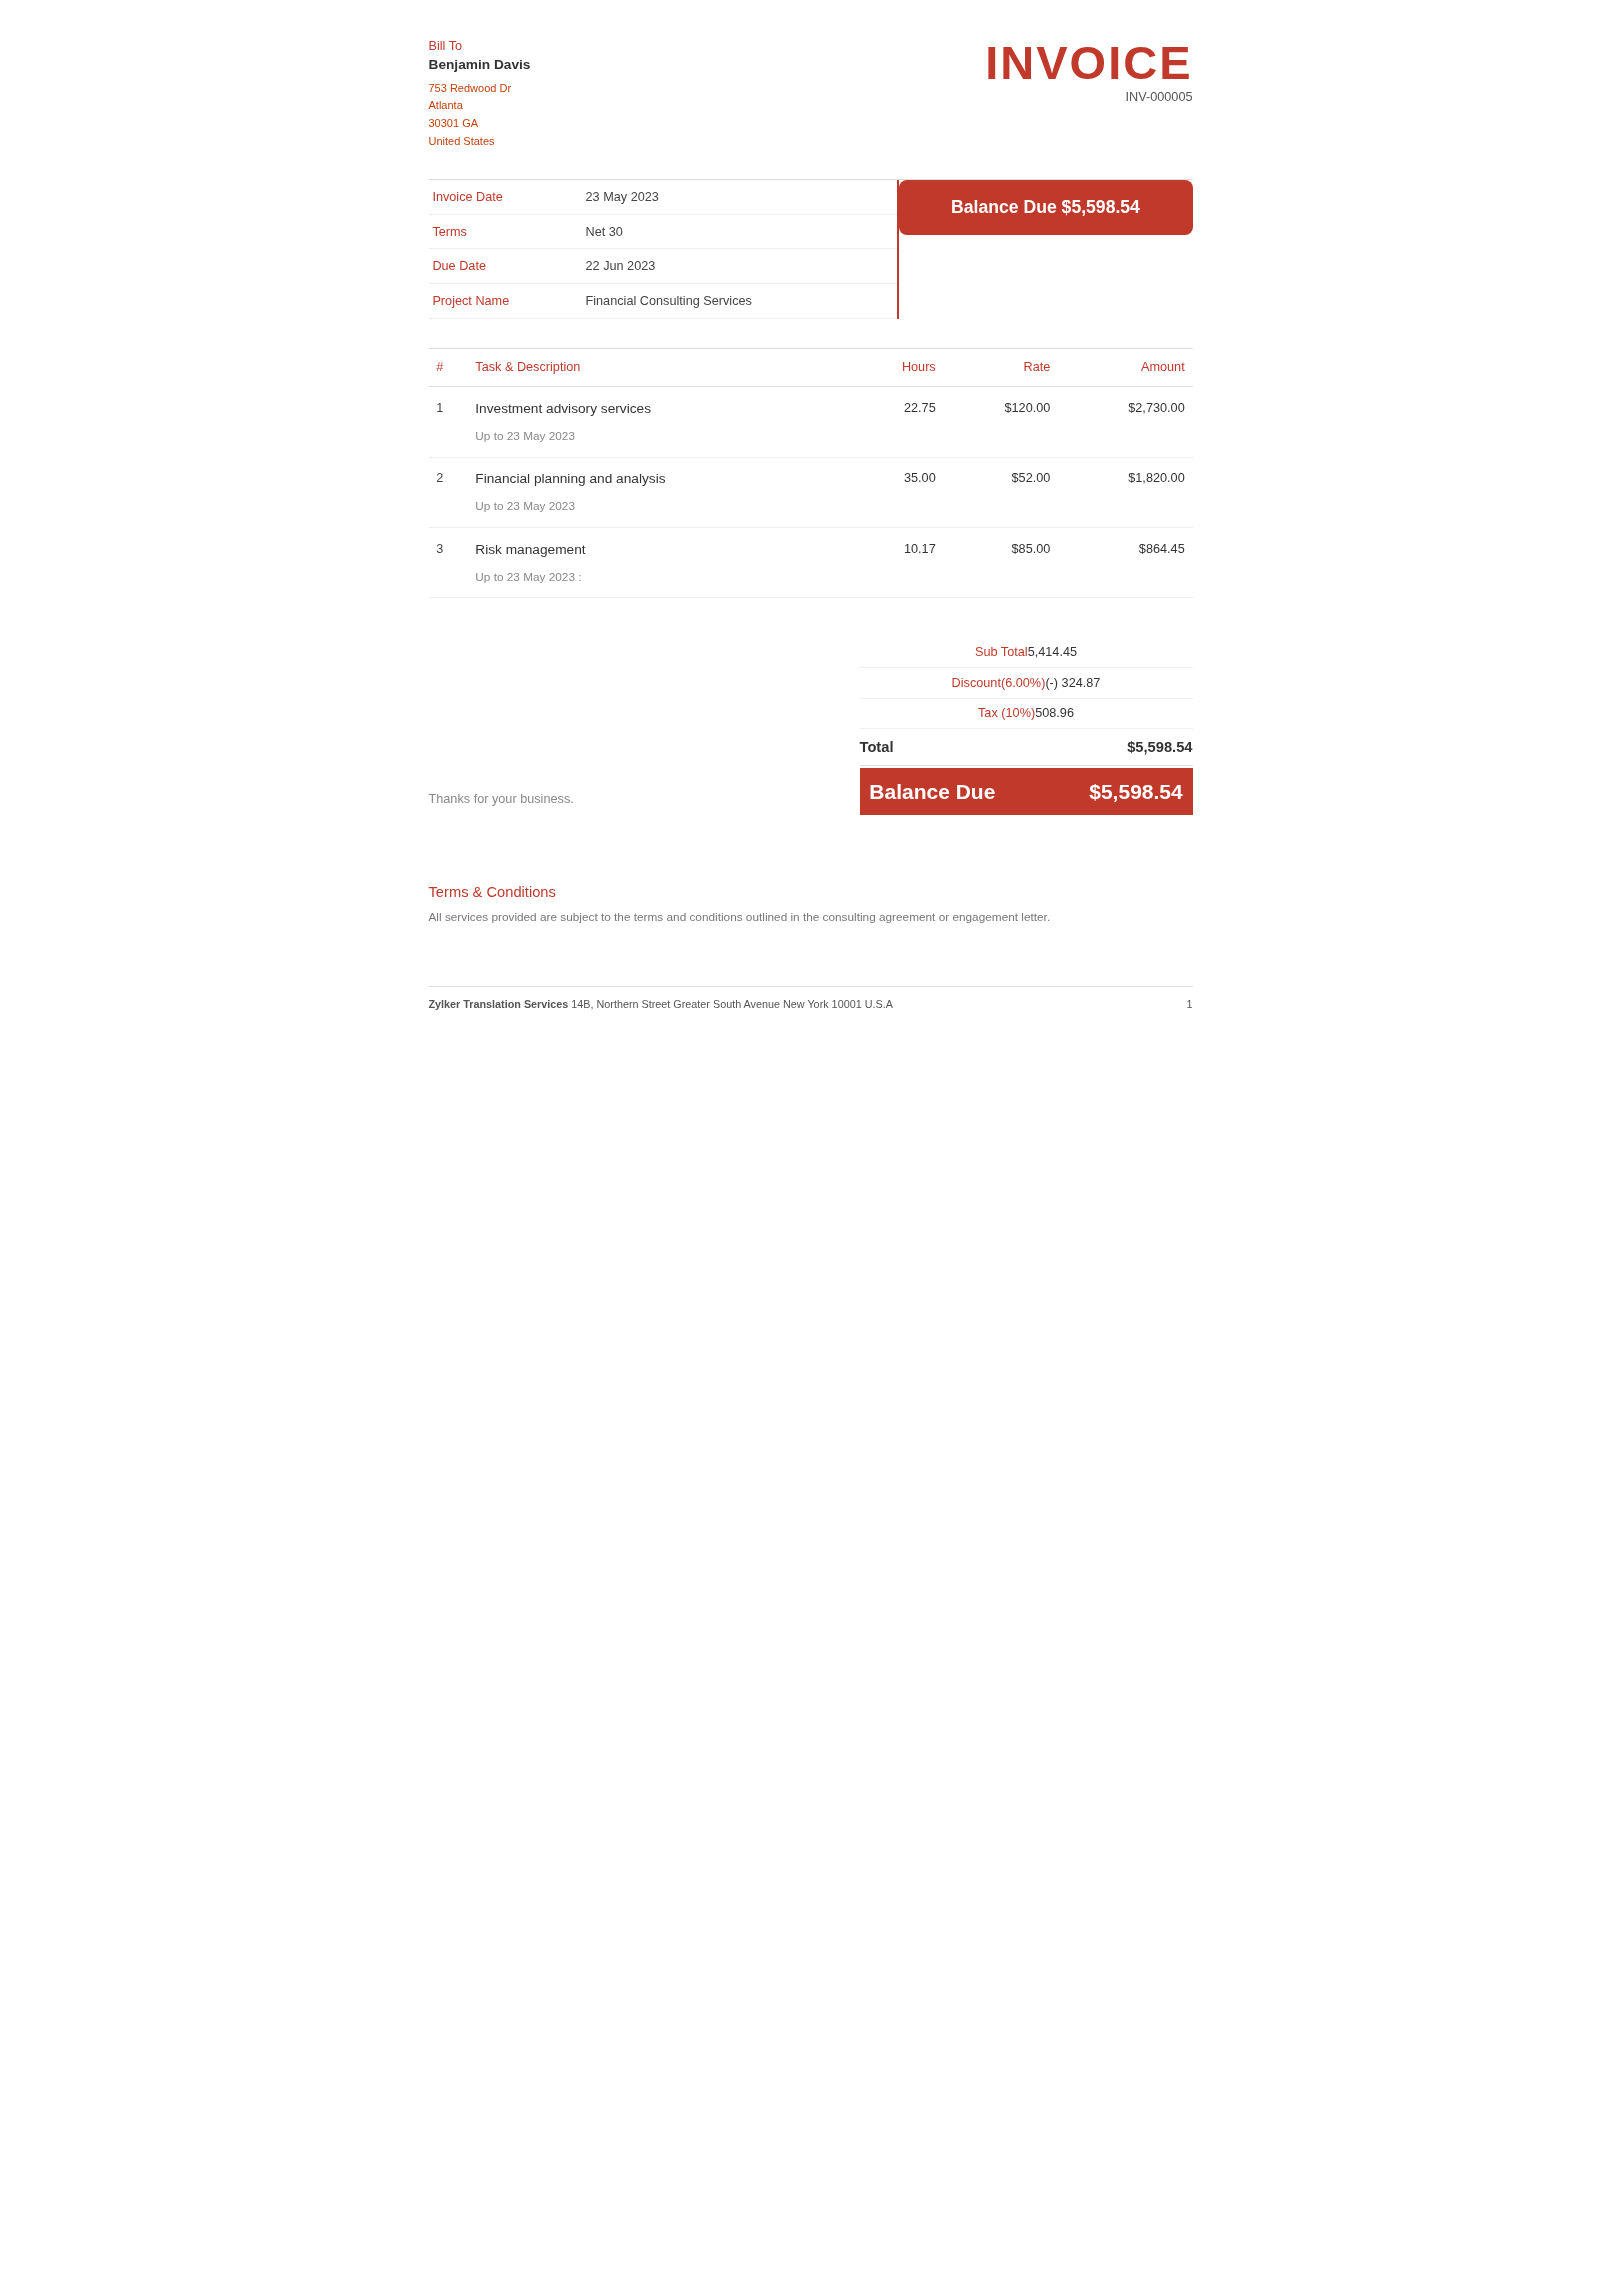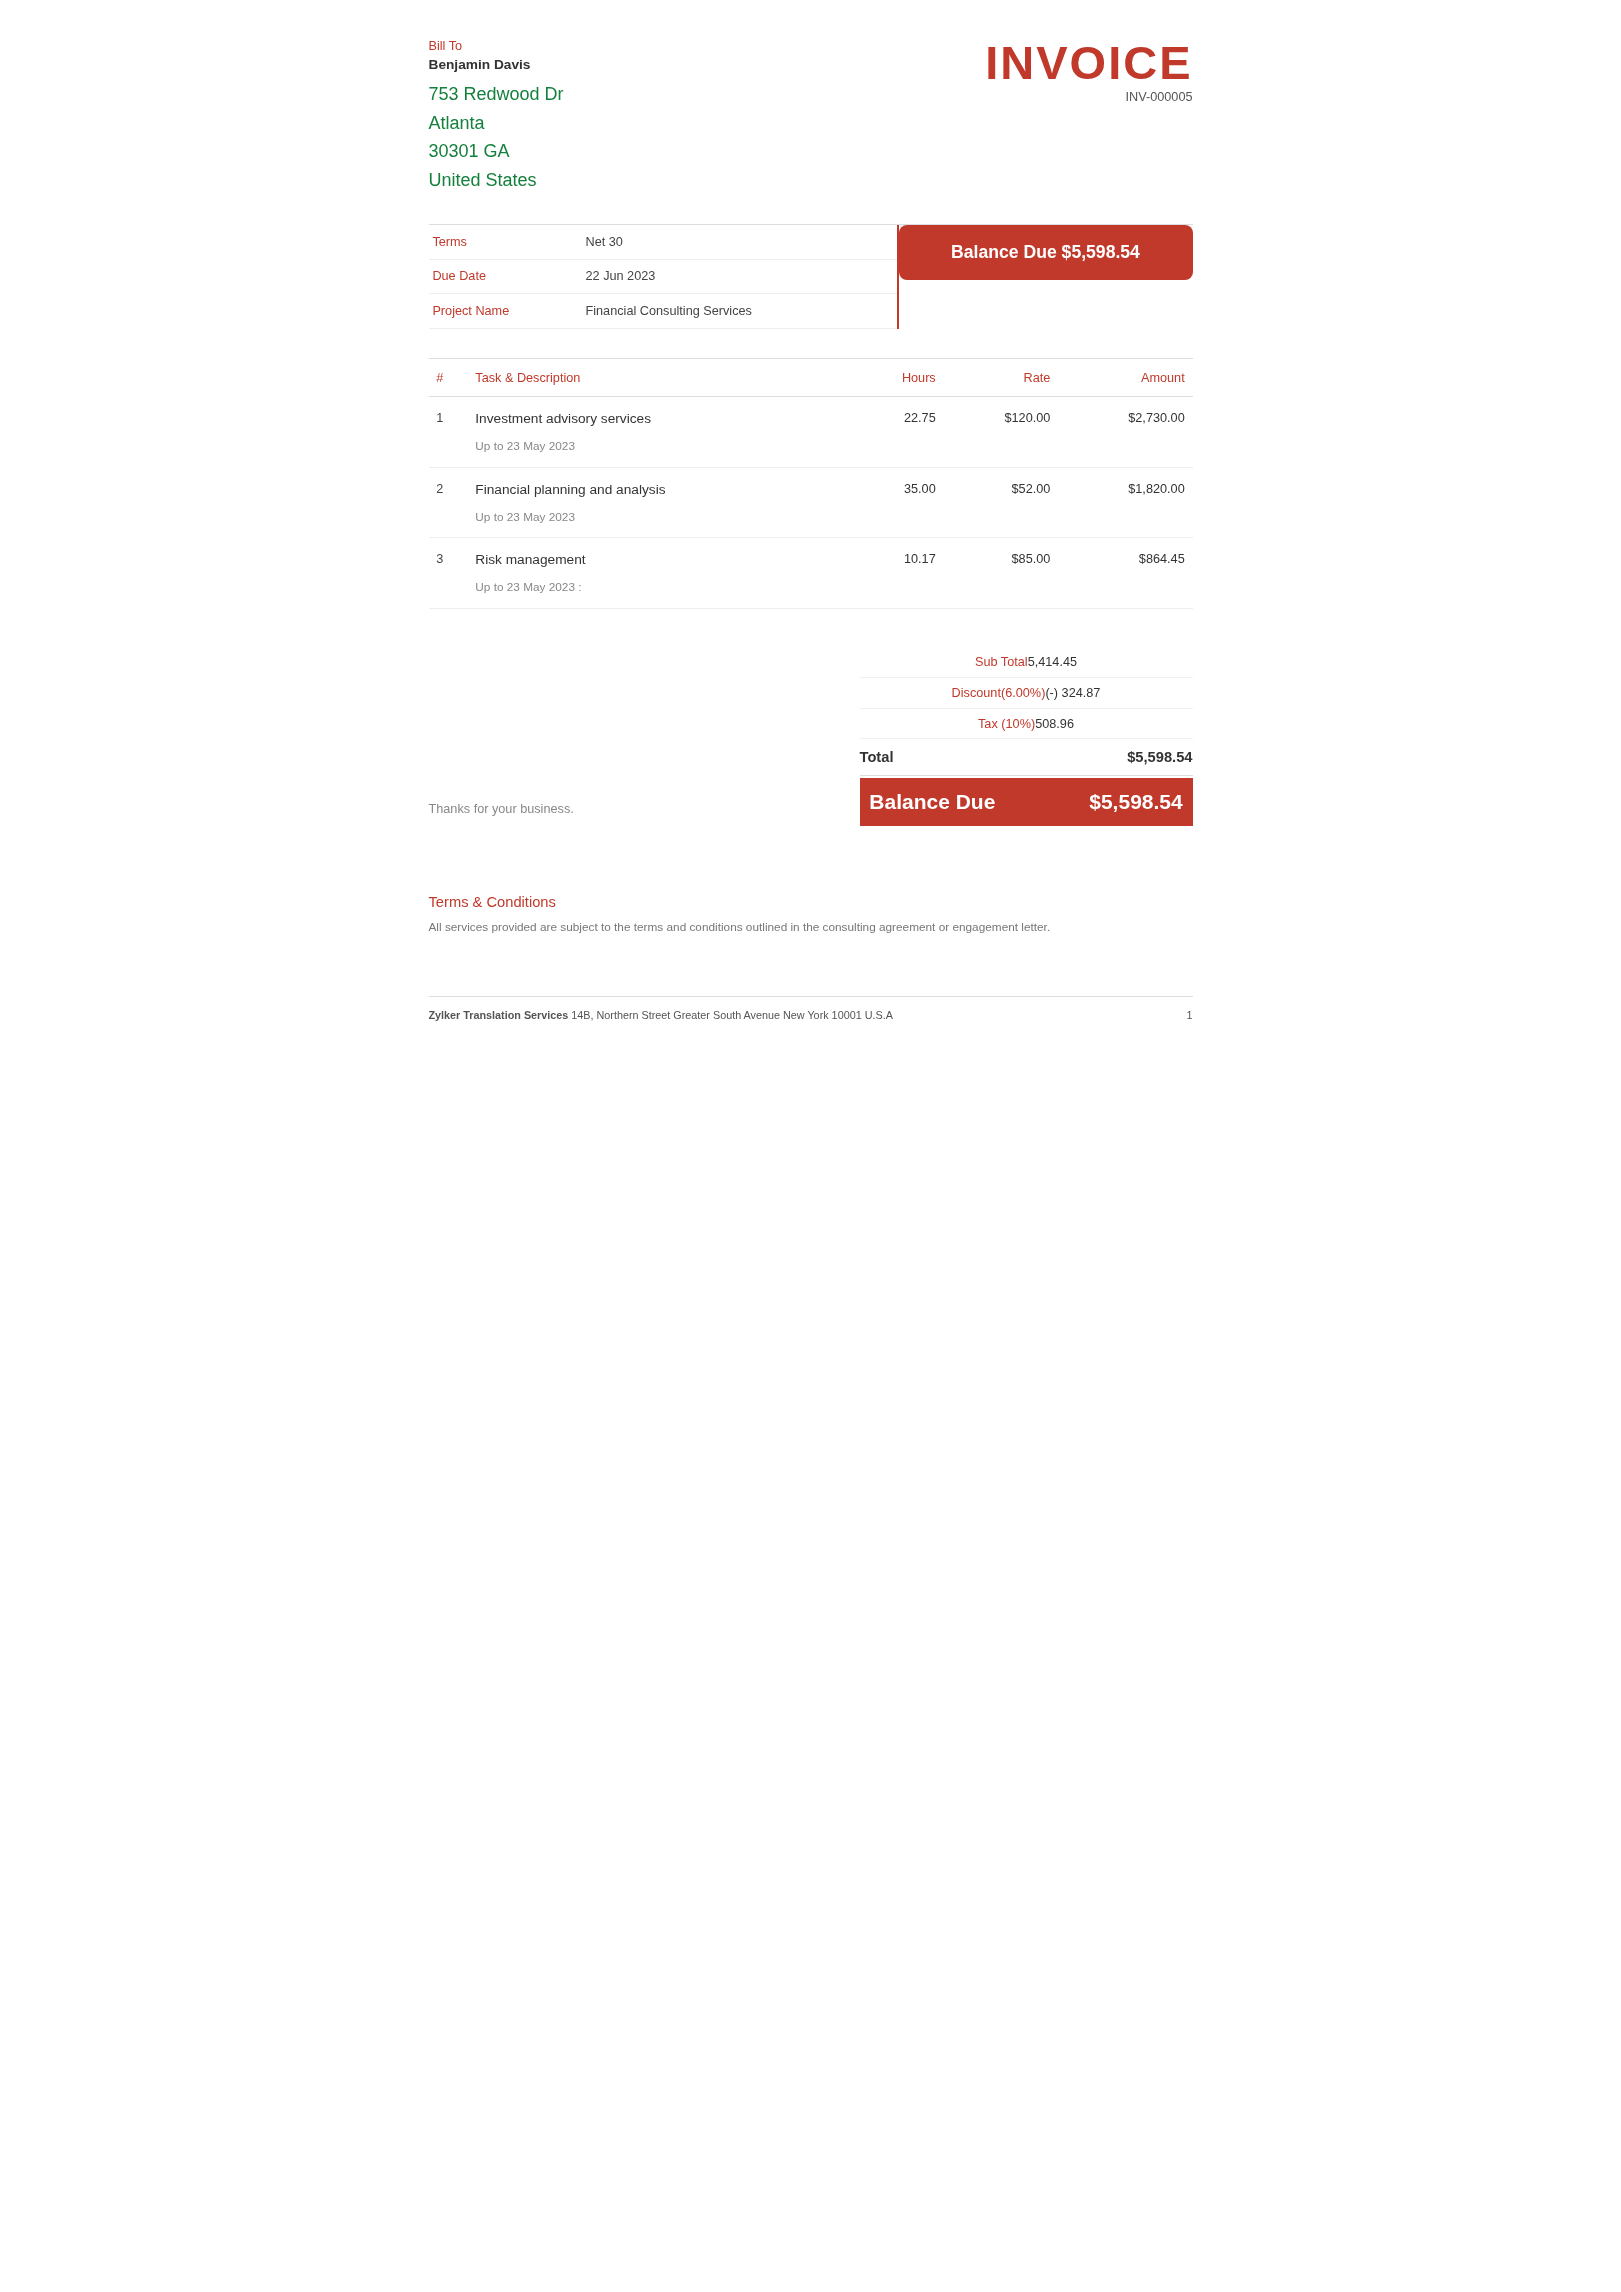--- a/index.html
+++ b/index.html
@@ -30,23 +30,23 @@
       margin-bottom: 3.9px;
     }
 
     .bill-to-name {
       font-weight: bold;
       font-size: 13.7px;
       margin-bottom: 8px;
     }
 
     .bill-to-address {
-      font-size: 18px;
+      font-size: 11px;
       line-height: 1.6;
-      color: #15803d;
+      color: #c2410c;
     }
 
     .invoice-title-section {
       text-align: right;
     }
 
     .invoice-title {
       font-size: 47px;
       font-weight: bold;
       color: #c0392b;
@@ -276,20 +276,24 @@
     </div>
   </div>
   <div class="invoice-title-section">
     <div class="invoice-title">INVOICE</div>
     <div class="invoice-number">INV-000005</div>
   </div>
 </div>
 
 <div class="info-balance-section">
   <div class="info-table">
+    <div class="info-row">
+      <span class="info-label">Invoice Date</span>
+      <span class="info-value">23 May 2023</span>
+    </div>
     <div class="info-row">
       <span class="info-label">Terms</span>
       <span class="info-value">Net 30</span>
     </div>
     <div class="info-row">
       <span class="info-label">Due Date</span>
       <span class="info-value">22 Jun 2023</span>
     </div>
     <div class="info-row">
       <span class="info-label">Project Name</span>

